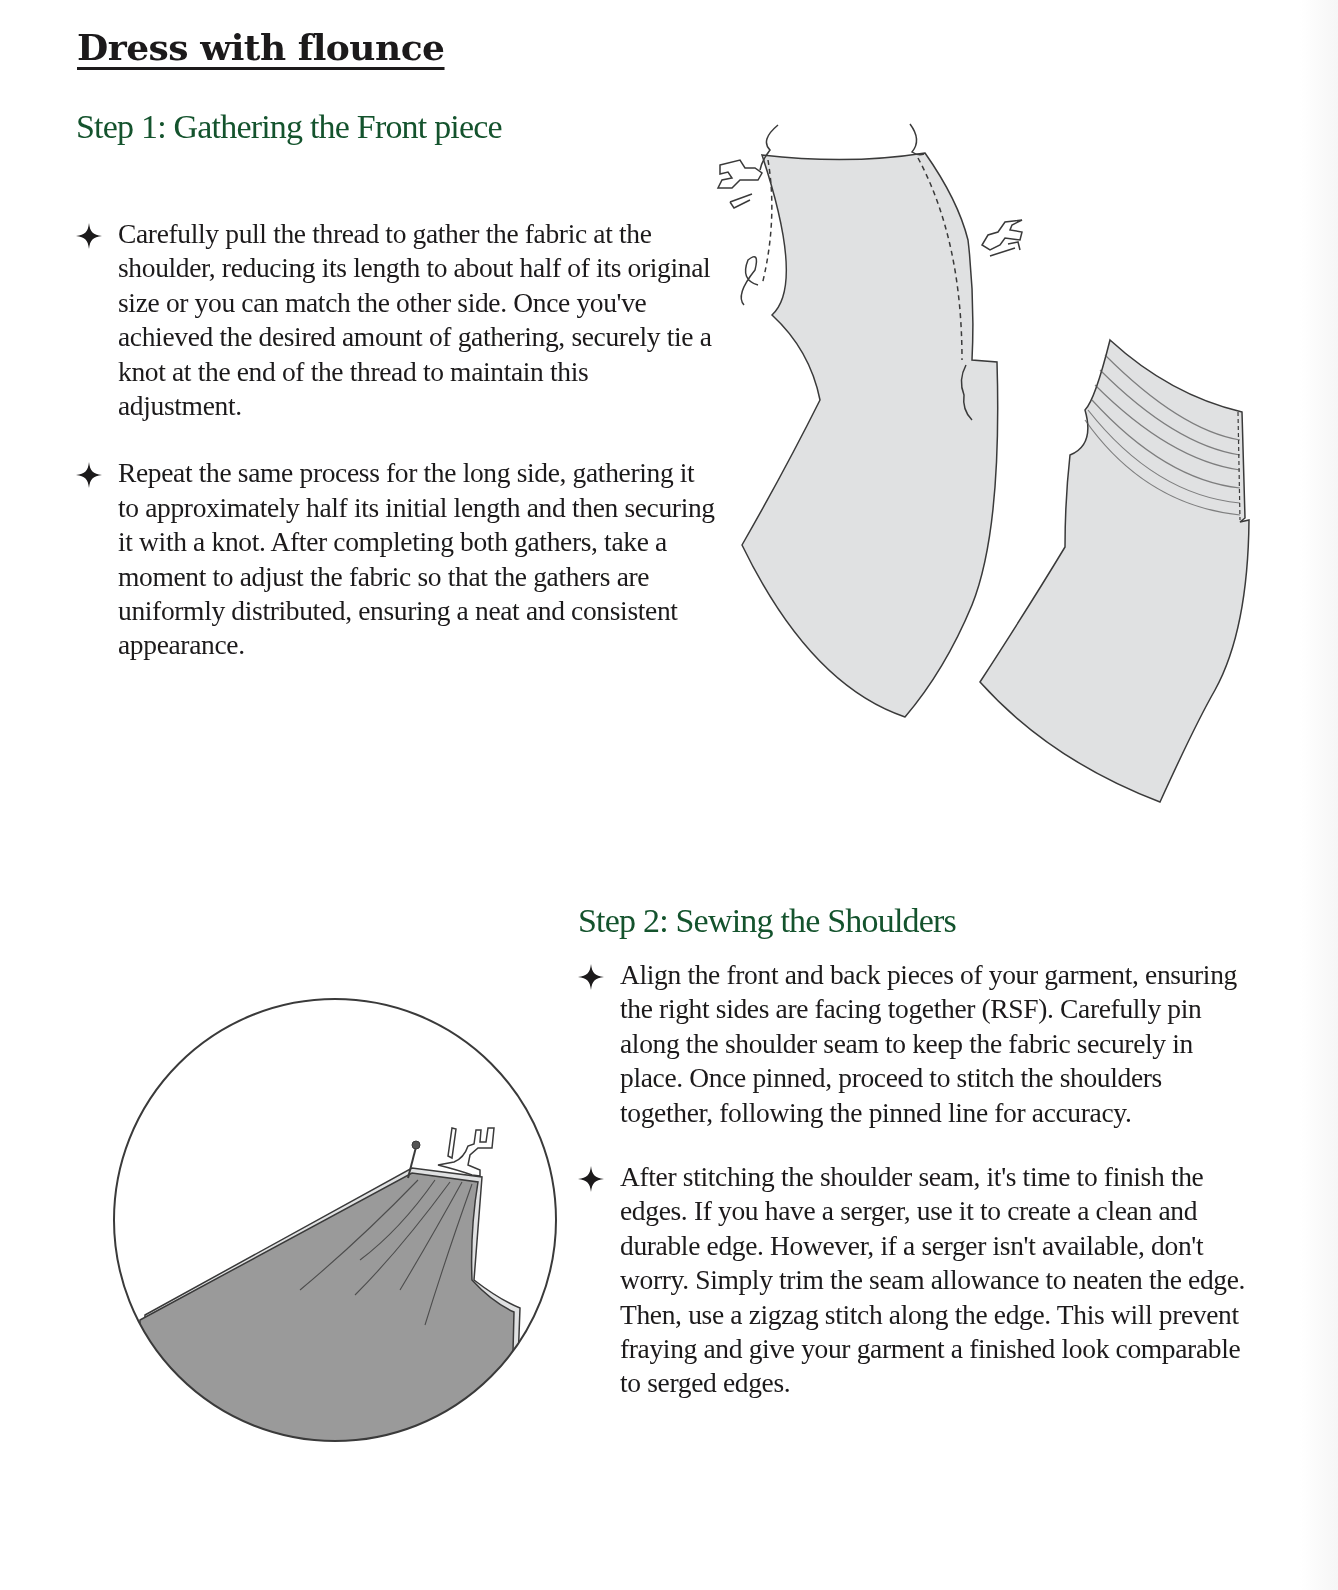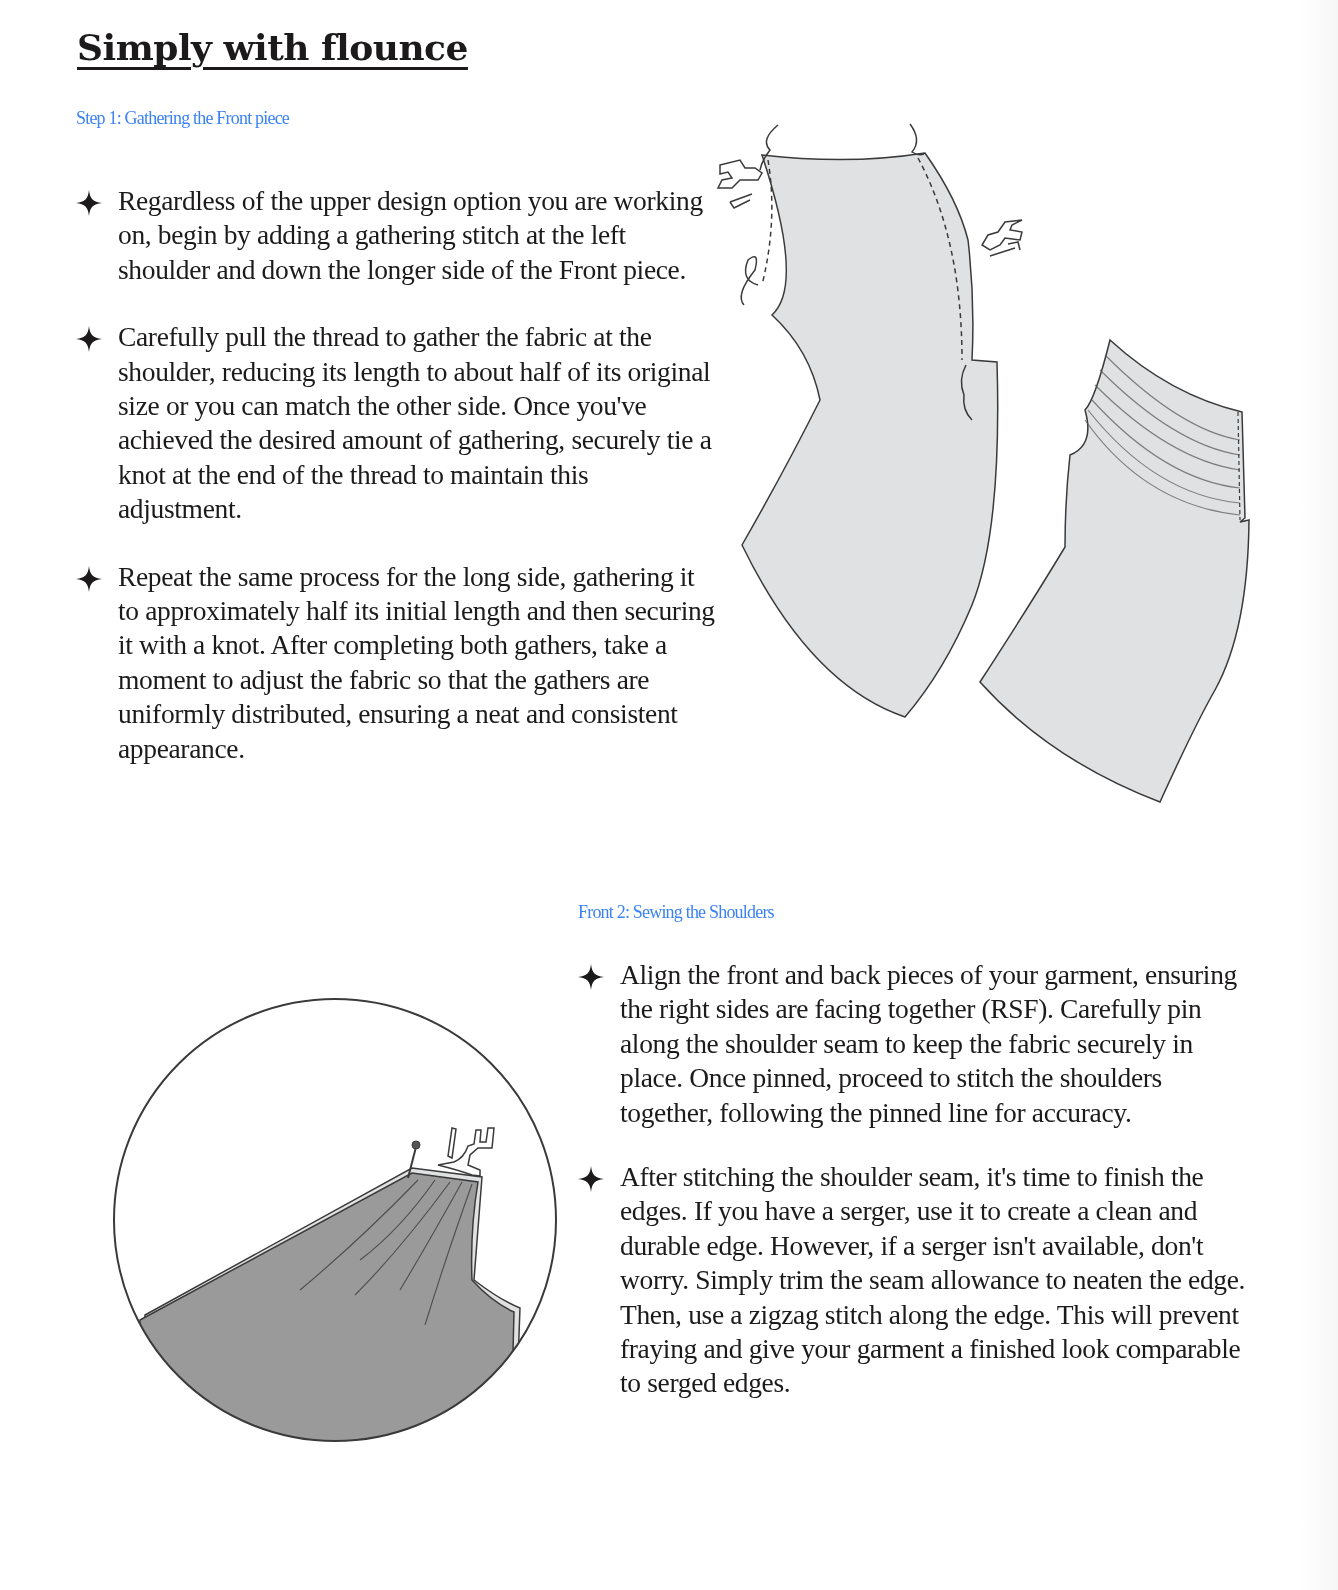--- a/index.html
+++ b/index.html
@@ -11,49 +11,43 @@
   }
   .abs { position: absolute; }
   .title {
     left: 77px; top: 26px; margin: 0;
     font-family: "DejaVu Serif", serif; font-weight: bold;
     font-size: 36px; letter-spacing: -0.5px;
     text-decoration: underline; text-decoration-thickness: 3px; text-underline-offset: 7px;
     color: #1c1a1b;
   }
   .step-heading {
-    margin: 0; font-weight: normal; font-size: 18px; letter-spacing: -0.8px;
-    font-family: "Liberation Serif", serif; color: #3b82f6;
+    margin: 0; font-weight: normal; font-size: 34px; letter-spacing: -0.8px;
+    font-family: "Liberation Serif", serif; color: #14532d;
   }
   .bullets { list-style: none; margin: 0; padding: 0; }
   .bullet {
     position: relative; padding-left: 42px;
     font-family: "Liberation Serif", serif; font-size: 27.5px; line-height: 34.4px;
     letter-spacing: -0.35px; color: #1c1a1b;
   }
   .bullet .star {
     position: absolute; left: 0; top: 6px; width: 26px; height: 26px;
   }
   .bullet .text { display: block; }
   svg.illus { position: absolute; overflow: visible; }
 </style>
 </head>
 <body>
 
-<h1 class="abs title">Simply with flounce</h1>
+<h1 class="abs title">Dress with flounce</h1>
 
 <section>
   <h2 class="abs step-heading" style="left:76px; top:108px;">Step 1: Gathering the Front piece</h2>
   <ul class="abs bullets" style="left:76px; top:184px; width:640px;">
-    <li class="bullet">
-      <svg class="star" viewBox="0 0 26 26">
-          <path d="M13 0 C14 9 17 12 26 13 C17 14 14 17 13 26 C12 17 9 14 0 13 C9 12 12 9 13 0Z" fill="#1c1a1b"></path>
-        </svg>
-      <span class="text">Regardless of the upper design option you are working on, begin by adding a gathering stitch at the left shoulder and down the longer side of the Front piece.</span>
-    </li>
     <li class="bullet" style="margin-top:33px;">
       <svg class="star" viewBox="0 0 26 26">
           <path d="M13 0 C14 9 17 12 26 13 C17 14 14 17 13 26 C12 17 9 14 0 13 C9 12 12 9 13 0Z" fill="#1c1a1b"></path>
         </svg>
       <span class="text">Carefully pull the thread to gather the fabric at the shoulder, reducing its length to about half of its original size or you can match the other side. Once you've achieved the desired amount of gathering, securely tie a knot at the end of the thread to maintain this adjustment.</span>
     </li>
     <li class="bullet" style="margin-top:33px;">
       <svg class="star" viewBox="0 0 26 26">
           <path d="M13 0 C14 9 17 12 26 13 C17 14 14 17 13 26 C12 17 9 14 0 13 C9 12 12 9 13 0Z" fill="#1c1a1b"></path>
         </svg>
@@ -113,21 +107,21 @@
     <line x1="316" y1="157" x2="308" y2="188" stroke="#3a3a3a" stroke-width="2"></line>
     <circle cx="316" cy="155" r="4" fill="#555" stroke="#3a3a3a"></circle>
   </g>
   <g fill="#fff" stroke="#3a3a3a" stroke-width="1.5">
     <path d="M348 166 L352 138 L356 139 L352 168 Z"></path>
     <path d="M338 175 Q358 180 372 185 L380 186 L380 180 L368 175 L370 165 L378 158 L392 158 L394 138 L388 138 L386 152 L380 152 L381 140 L376 140 L374 154 L368 156 Q364 168 354 172 Z"></path>
   </g>
 </svg>
 
 <section>
-  <h2 class="abs step-heading" style="left:578px; top:902px;">Front 2: Sewing the Shoulders</h2>
+  <h2 class="abs step-heading" style="left:578px; top:902px;">Step 2: Sewing the Shoulders</h2>
   <ul class="abs bullets" style="left:578px; top:958px; width:680px;">
     <li class="bullet">
       <svg class="star" viewBox="0 0 26 26">
           <path d="M13 0 C14 9 17 12 26 13 C17 14 14 17 13 26 C12 17 9 14 0 13 C9 12 12 9 13 0Z" fill="#1c1a1b"></path>
         </svg>
       <span class="text">Align the front and back pieces of your garment, ensuring the right sides are facing together (RSF). Carefully pin along the shoulder seam to keep the fabric securely in place. Once pinned, proceed to stitch the shoulders together, following the pinned line for accuracy.</span>
     </li>
     <li class="bullet" style="margin-top:30px;">
       <svg class="star" viewBox="0 0 26 26">
           <path d="M13 0 C14 9 17 12 26 13 C17 14 14 17 13 26 C12 17 9 14 0 13 C9 12 12 9 13 0Z" fill="#1c1a1b"></path>

